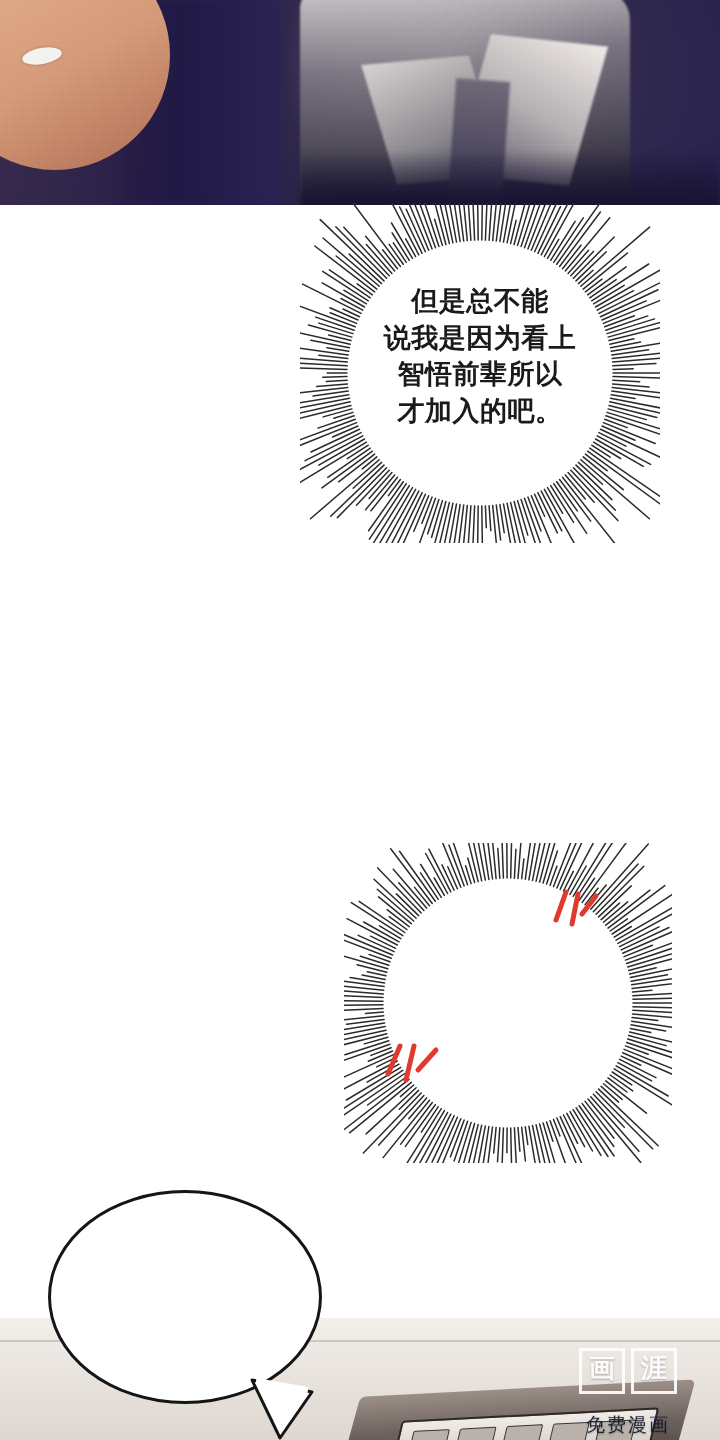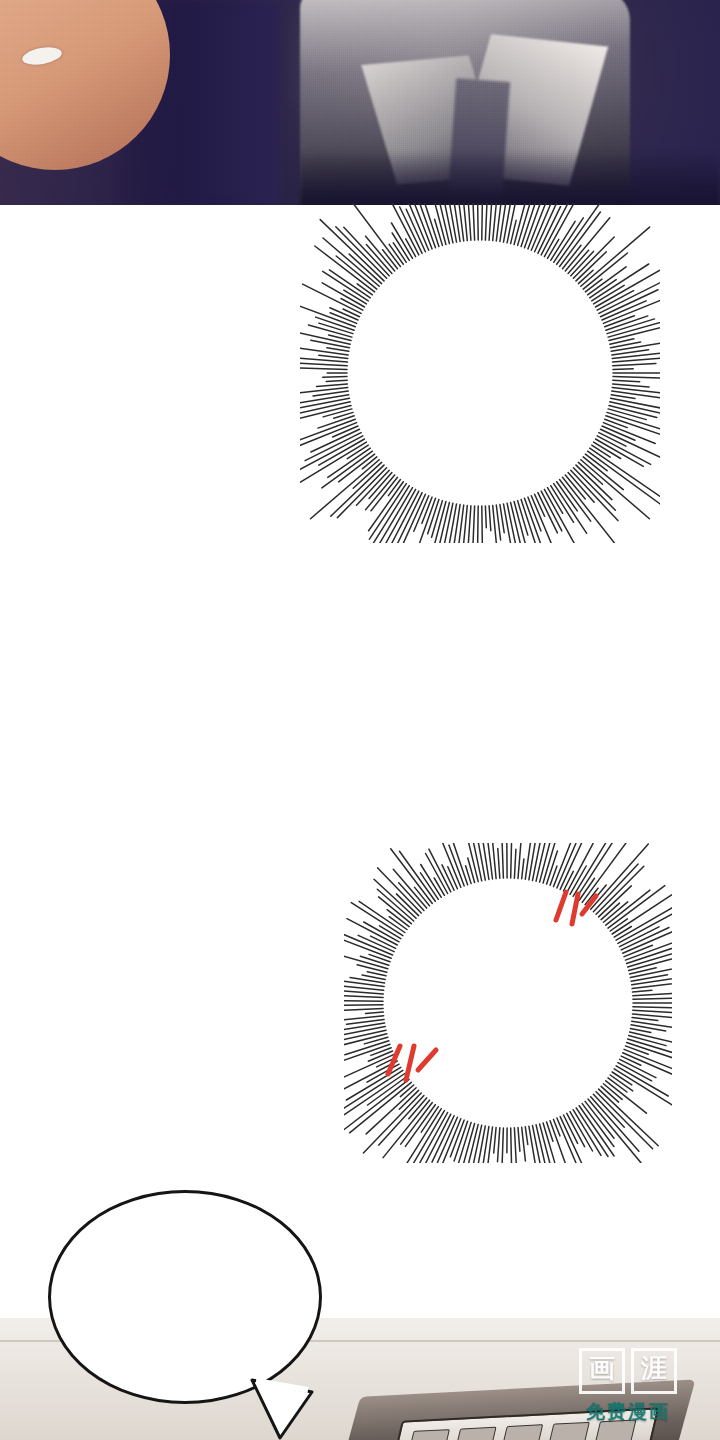--- a/index.html
+++ b/index.html
@@ -224,24 +224,24 @@
     border: 3px solid #ffffff;
     color: #ffffff;
     font-size: 26px;
     font-weight: 700;
     line-height: 36px;
     text-align: center;
     font-family: "Liberation Serif", serif;
     text-shadow: 0 1px 2px rgba(0,0,0,.3);
   }
   .wm-caption {
-    margin-top: 5px;
-    color: #0f766e;
+    margin-top: 18px;
+    color: #0f172a;
     font-size: 19px;
-    font-weight: 700;
+    font-weight: 400;
     letter-spacing: 2px;
     text-shadow: 0 1px 2px rgba(0,0,0,.35);
   }
 
   
   .emph {
     position: absolute;
     z-index: 8;
   }
   .emph svg { display: block; }
@@ -267,20 +267,24 @@
   <div class="spiky" style="left:300px; top:203px;">
     <svg width="360" height="340" viewBox="0 0 360 340" aria-hidden="true">
       <g id="b1g">
         <circle cx="180" cy="170" r="136" fill="#ffffff"></circle>
       </g>
       <g stroke="#2a2a2a" stroke-width="1.6" fill="none" id="b1spikes">
           <path d="M313.0 170.0 L368.3 170.0 M313.0 173.6 L373.5 175.3 M312.8 177.3 L339.7 178.7 M312.6 180.9 L349.1 183.9 M312.2 184.5 L363.6 190.1 M311.8 188.1 L367.7 195.8 M311.2 191.7 L335.0 195.6 M310.6 195.3 L393.7 211.4 M309.8 198.8 L371.1 212.4 M309.0 202.4 L356.8 214.4 M308.1 205.9 L346.3 216.6 M307.0 209.4 L380.8 232.2 M305.9 212.8 L370.2 234.7 M304.7 216.2 L327.2 224.6 M303.4 219.6 L355.2 240.5 M302.0 223.0 L335.0 237.3 M300.5 226.3 L363.0 255.5 M298.9 229.6 L325.9 243.1 M297.2 232.8 L350.6 261.4 M295.5 236.0 L343.3 263.3 M293.6 239.1 L320.6 255.5 M291.7 242.2 L310.2 254.1 M289.7 245.2 L363.3 295.6 M287.6 248.2 L361.6 302.0 M285.4 251.1 L307.1 267.7 M283.2 253.9 L323.3 286.6 M280.8 256.7 L349.4 315.7 M278.4 259.4 L302.5 281.3 M276.0 262.1 L311.9 296.6 M273.4 264.7 L315.4 307.3 M270.8 267.2 L317.9 317.6 M268.1 269.6 L294.2 299.2 M265.3 272.0 L285.3 295.9 M262.5 274.3 L320.0 347.0 M259.6 276.5 L290.7 318.1 M256.7 278.7 L277.3 307.9 M253.7 280.7 L286.7 330.3 M250.7 282.7 L273.6 319.3 M247.5 284.6 L262.7 310.3 M244.4 286.4 L281.5 353.4 M241.2 288.1 L261.8 327.9 M237.9 289.7 L257.4 329.9 M234.6 291.3 L244.6 313.3 M231.3 292.7 L265.4 374.1 M227.9 294.1 L241.0 327.9 M224.5 295.3 L253.0 375.5 M221.1 296.5 L237.7 347.6 M217.6 297.6 L227.8 332.1 M214.1 298.5 L230.5 360.2 M210.6 299.4 L221.8 346.7 M207.1 300.2 L222.4 374.2 M203.5 300.9 L215.4 367.4 M199.9 301.5 L204.2 329.7 M196.3 302.0 L200.6 336.9 M192.7 302.4 L197.7 354.4 M189.1 302.7 L190.8 327.6 M185.4 302.9 L186.3 324.7 M181.8 303.0 L182.5 352.4 M178.2 303.0 L177.2 372.7 M174.6 302.9 L171.8 369.9 M170.9 302.7 L164.8 392.9 M167.3 302.4 L163.2 345.0 M163.7 302.0 L157.4 352.9 M160.1 301.5 L151.8 356.6 M156.5 300.9 L147.4 351.5 M152.9 300.2 L136.3 380.1 M149.4 299.4 L137.4 350.3 M145.9 298.5 L132.7 348.2 M142.4 297.6 L131.6 334.2 M138.9 296.5 L127.7 330.8 M135.5 295.3 L110.6 365.4 M132.1 294.1 L121.9 320.3 M128.7 292.7 L113.8 328.3 M125.4 291.3 L94.1 360.7 M122.1 289.7 L85.9 364.5 M118.8 288.1 L76.8 369.2 M115.6 286.4 L72.9 363.6 M112.5 284.6 L70.2 356.3 M109.3 282.7 L69.7 346.0 M106.3 280.7 L69.4 336.2 M103.3 278.7 L68.6 327.8 M100.4 276.5 L88.4 292.6 M97.5 274.3 L71.0 307.8 M94.7 272.0 L65.6 306.7 M91.9 269.6 L69.1 295.5 M89.2 267.2 L56.5 302.2 M86.6 264.7 L37.4 314.6 M84.0 262.1 L30.7 313.3 M81.6 259.4 L53.2 285.2 M79.2 256.7 L10.5 315.7 M76.8 253.9 L62.3 265.8 M74.6 251.1 L38.6 278.8 M72.4 248.2 L21.9 284.9 M70.3 245.2 L27.8 274.4 M68.3 242.2 L47.3 255.7 M66.4 239.1 L-13.2 287.5 M64.5 236.0 L18.8 262.1 M62.8 232.8 L-11.4 272.5 M61.1 229.6 L5.1 257.6 M59.5 226.3 L10.9 249.0 M58.0 223.0 L32.6 234.0 M56.6 219.6 L-15.9 248.8 M55.3 216.2 L-25.3 246.1 M54.1 212.8 L17.9 225.1 M53.0 209.4 L33.8 215.3 M51.9 205.9 L23.2 213.9 M51.0 202.4 L-18.5 219.8 M50.2 198.8 L-19.1 214.2 M49.4 195.3 L-17.5 208.2 M48.8 191.7 L-34.0 205.4 M48.2 188.1 L13.0 193.0 M47.8 184.5 L-32.7 193.3 M47.4 180.9 L16.6 183.4 M47.2 177.3 L26.2 178.4 M47.0 173.6 L22.7 174.3 M47.0 170.0 L27.2 170.0 M47.0 166.4 L-11.7 164.8 M47.2 162.7 L-33.7 158.3 M47.4 159.1 L-34.2 152.4 M47.8 155.5 L18.8 152.3 M48.2 151.9 L-6.8 144.3 M48.8 148.3 L26.9 144.7 M49.4 144.7 L10.8 137.2 M50.2 141.2 L-3.6 129.2 M51.0 137.6 L28.6 132.0 M51.9 134.1 L8.5 122.0 M53.0 130.6 L18.9 120.1 M54.1 127.2 L15.7 114.1 M55.3 123.8 L-17.8 96.6 M56.6 120.4 L30.1 109.7 M58.0 117.0 L29.9 104.8 M59.5 113.7 L43.0 106.0 M61.1 110.4 L2.6 81.1 M62.8 107.2 L41.0 95.5 M64.5 104.0 L22.2 79.9 M66.4 100.9 L43.8 87.2 M68.3 97.8 L22.7 68.3 M70.3 94.8 L29.4 66.8 M72.4 91.8 L57.2 80.8 M74.6 88.9 L14.8 43.0 M76.8 86.1 L36.2 53.0 M79.2 83.3 L23.0 35.0 M81.6 80.6 L49.2 51.1 M84.0 77.9 L20.2 16.6 M86.6 75.3 L35.8 23.8 M89.2 72.8 L43.8 24.2 M91.9 70.4 L66.4 41.5 M94.7 68.0 L65.6 33.2 M97.5 65.7 L82.6 46.8 M100.4 63.5 L49.6 -4.4 M103.3 61.3 L89.2 41.4 M106.3 59.3 L93.3 39.8 M109.3 57.3 L92.2 30.0 M112.5 55.4 L91.5 20.0 M115.6 53.6 L105.7 35.8 M118.8 51.9 L89.6 -4.5 M122.1 50.3 L99.7 4.0 M125.4 48.7 L106.2 6.2 M128.7 47.3 L105.9 -7.1 M132.1 45.9 L100.8 -34.9 M135.5 44.7 L116.0 -10.1 M138.9 43.5 L123.4 -4.1 M142.4 42.4 L134.6 16.3 M145.9 41.5 L123.8 -41.8 M149.4 40.6 L133.7 -25.8 M152.9 39.8 L141.6 -15.0 M156.5 39.1 L141.2 -46.3 M160.1 38.5 L149.7 -30.2 M163.7 38.0 L157.2 -14.5 M167.3 37.6 L158.6 -53.3 M170.9 37.3 L165.1 -47.7 M174.6 37.1 L172.5 -12.5 M178.2 37.0 L177.4 -18.8 M181.8 37.0 L182.8 -34.3 M185.4 37.1 L188.6 -40.5 M189.1 37.3 L195.0 -49.8 M192.7 37.6 L198.4 -21.5 M196.3 38.0 L207.7 -54.3 M199.9 38.5 L209.8 -27.0 M203.5 39.1 L217.8 -40.5 M207.1 39.8 L217.5 -10.6 M210.6 40.6 L216.1 17.3 M214.1 41.5 L237.7 -47.2 M217.6 42.4 L234.6 -15.3 M221.1 43.5 L242.0 -20.7 M224.5 44.7 L240.5 -0.4 M227.9 45.9 L255.0 -24.0 M231.3 47.3 L261.2 -24.1 M234.6 48.7 L257.7 -2.5 M237.9 50.3 L260.5 3.7 M241.2 51.9 L280.3 -23.5 M244.4 53.6 L279.6 -10.0 M247.5 55.4 L258.8 36.4 M250.7 57.3 L275.1 18.3 M253.7 59.3 L283.3 14.8 M256.7 61.3 L310.4 -14.7 M259.6 63.5 L300.4 9.0 M262.5 65.7 L281.0 42.3 M265.3 68.0 L309.8 14.8 M268.1 70.4 L288.6 47.2 M270.8 72.8 L293.5 48.4 M273.4 75.3 L314.2 34.0 M276.0 77.9 L306.3 48.8 M278.4 80.6 L293.1 67.2 M280.8 83.3 L349.6 24.1 M283.2 86.1 L327.5 50.0 M285.4 88.9 L302.0 76.2 M287.6 91.8 L326.1 63.8 M289.7 94.8 L316.2 76.6 M291.7 97.8 L348.7 61.0 M293.6 100.9 L324.2 82.3 M295.5 104.0 L359.9 67.2 M297.2 107.2 L333.6 87.7 M298.9 110.4 L376.5 71.5 M300.5 113.7 L358.0 86.8 M302.0 117.0 L346.1 97.9 M303.4 120.4 L378.5 90.1 M304.7 123.8 L334.4 112.7 M305.9 127.2 L347.8 112.9 M307.0 130.6 L354.5 115.9 M308.1 134.1 L390.7 111.0 M309.0 137.6 L368.3 122.7 M309.8 141.2 L333.9 135.8 M310.6 144.7 L340.6 138.9 M311.2 148.3 L365.3 139.3 M311.8 151.9 L348.6 146.8 M312.2 155.5 L360.5 150.2 M312.6 159.1 L369.1 154.5 M312.8 162.7 L355.9 160.4 M313.0 166.4 L333.2 165.8 " stroke="#2b2b2b" stroke-width="1.5" stroke-linecap="round" fill="none"></path>
         </g>
     </svg>
   </div>
+  <div class="bubble-text" style="left:310px; top:283px; width:340px; font-size:27px;">但是总不能
+说我是因为看上
+智悟前辈所以
+才加入的吧。</div>
 
   <div class="spiky" style="left:344px; top:843px;">
     <svg width="328" height="320" viewBox="0 0 328 320" aria-hidden="true">
       <circle cx="164" cy="160" r="128" fill="#ffffff"></circle>
       <g stroke="#2a2a2a" stroke-width="1.6" fill="none" id="b2spikes">
           <path d="M289.0 160.0 L358.1 160.0 M288.9 163.7 L347.1 165.4 M288.8 167.3 L369.0 172.0 M288.5 170.9 L343.5 175.8 M288.1 174.6 L313.8 177.6 M287.7 178.2 L367.0 189.9 M287.1 181.8 L321.7 187.9 M286.4 185.4 L306.8 189.6 M285.6 189.0 L330.6 199.7 M284.7 192.5 L322.1 202.6 M283.7 196.0 L353.7 217.1 M282.6 199.5 L357.9 224.6 M281.4 202.9 L304.2 211.3 M280.1 206.4 L344.9 232.2 M278.7 209.7 L340.0 236.3 M277.2 213.1 L296.8 222.2 M275.6 216.3 L311.9 234.7 M273.9 219.6 L307.6 237.8 M272.1 222.8 L324.2 253.0 M270.2 225.9 L343.7 271.5 M268.2 229.0 L287.8 241.9 M266.2 232.0 L288.7 247.9 M264.0 234.9 L282.9 249.0 M261.8 237.8 L302.4 270.2 M259.5 240.7 L278.1 256.4 M257.1 243.4 L274.6 259.1 M254.6 246.1 L314.2 302.7 M252.1 248.7 L308.6 305.7 M249.4 251.2 L280.3 284.2 M246.7 253.7 L294.9 308.3 M244.0 256.1 L296.8 319.6 M241.1 258.4 L270.0 295.2 M238.2 260.6 L269.9 303.5 M235.2 262.7 L270.1 313.0 M232.2 264.8 L264.0 313.5 M229.1 266.7 L257.0 312.4 M226.0 268.6 L248.5 308.0 M222.8 270.3 L240.6 303.7 M219.5 272.0 L233.6 300.4 M216.2 273.6 L243.4 332.7 M212.9 275.0 L246.7 354.6 M209.5 276.4 L216.0 292.9 M206.1 277.7 L232.6 351.8 M202.6 278.9 L208.9 298.2 M199.1 280.0 L210.7 319.4 M195.6 280.9 L206.9 324.2 M192.1 281.8 L210.6 362.1 M188.5 282.6 L200.3 341.7 M184.9 283.2 L195.6 346.3 M181.3 283.8 L183.8 301.5 M177.7 284.3 L181.4 318.0 M174.0 284.6 L175.9 308.2 M170.4 284.8 L174.0 354.5 M166.7 285.0 L168.1 347.7 M163.1 285.0 L162.9 309.8 M159.4 284.9 L157.5 339.2 M155.8 284.7 L153.5 318.7 M152.1 284.4 L149.7 310.0 M148.5 284.0 L139.6 355.8 M144.9 283.5 L137.5 331.7 M141.3 282.9 L131.1 338.0 M137.7 282.2 L120.4 362.6 M134.2 281.4 L118.6 344.6 M130.6 280.5 L110.8 352.2 M127.1 279.4 L114.5 320.1 M123.6 278.3 L110.1 318.0 M120.2 277.1 L106.4 313.8 M116.8 275.7 L96.4 325.9 M113.4 274.3 L81.2 347.3 M110.1 272.8 L88.0 319.1 M106.8 271.2 L72.4 338.2 M103.6 269.5 L71.7 327.3 M100.4 267.6 L65.3 327.3 M97.3 265.7 L62.7 320.6 M94.3 263.7 L77.3 289.1 M91.3 261.7 L61.4 303.4 M88.3 259.5 L56.7 301.1 M85.5 257.2 L39.1 314.6 M82.6 254.9 L64.8 275.7 M79.9 252.5 L34.8 302.1 M77.2 250.0 L19.4 310.0 M74.6 247.4 L55.3 266.3 M72.1 244.8 L22.2 290.9 M69.7 242.0 L56.4 253.6 M67.3 239.3 L5.6 289.8 M65.1 236.4 L-1.8 288.0 M62.9 233.5 L23.6 262.0 M60.8 230.5 L0.4 271.7 M58.8 227.4 L-4.5 268.0 M56.8 224.3 L2.4 257.0 M55.0 221.2 L23.0 239.1 M53.3 218.0 L-8.4 250.2 M51.6 214.7 L32.7 223.9 M50.1 211.4 L-14.8 240.7 M48.6 208.0 L24.3 218.2 M47.2 204.7 L26.9 212.4 M46.0 201.2 L-14.4 222.3 M44.8 197.8 L0.9 211.7 M43.8 194.3 L20.3 200.9 M42.8 190.7 L-0.6 201.8 M42.0 187.2 L-43.3 206.2 M41.2 183.6 L-16.2 194.6 M40.6 180.0 L-2.1 186.9 M40.1 176.4 L2.6 181.3 M39.7 172.8 L-42.4 181.2 M39.3 169.1 L21.5 170.4 M39.1 165.5 L-29.7 168.5 M39.0 161.8 L-15.9 162.6 M39.0 158.2 L-30.3 157.2 M39.1 154.5 L-29.1 151.5 M39.3 150.9 L-37.1 145.3 M39.7 147.2 L-44.9 138.6 M40.1 143.6 L-24.9 135.0 M40.6 140.0 L6.1 134.4 M41.2 136.4 L18.1 131.9 M42.0 132.8 L23.3 128.7 M42.8 129.3 L13.1 121.7 M43.8 125.7 L-10.8 110.2 M44.8 122.2 L16.4 113.2 M46.0 118.8 L25.0 111.4 M47.2 115.3 L-20.0 89.6 M48.6 112.0 L-3.3 90.3 M50.1 108.6 L14.2 92.4 M51.6 105.3 L26.6 93.1 M53.3 102.0 L3.0 75.7 M55.0 98.8 L19.7 79.0 M56.8 95.7 L35.5 82.8 M58.8 92.6 L7.3 59.6 M60.8 89.5 L15.1 58.3 M62.9 86.5 L45.2 73.7 M65.1 83.6 L43.1 66.7 M67.3 80.7 L34.6 53.9 M69.7 78.0 L33.3 46.3 M72.1 75.2 L30.0 36.3 M74.6 72.6 L52.4 50.9 M77.2 70.0 L33.7 24.9 M79.9 67.5 L54.7 39.8 M82.6 65.1 L49.3 26.2 M85.5 62.8 L70.6 44.4 M88.3 60.5 L46.7 5.8 M91.3 58.3 L55.5 8.3 M94.3 56.3 L76.5 29.9 M97.3 54.3 L76.7 21.5 M100.4 52.4 L90.2 35.0 M103.6 50.5 L81.6 10.5 M106.8 48.8 L84.9 6.2 M110.1 47.2 L98.0 21.9 M113.4 45.7 L103.8 23.8 M116.8 44.3 L96.0 -6.7 M120.2 42.9 L104.9 2.1 M123.6 41.7 L102.0 -21.8 M127.1 40.6 L121.6 22.8 M130.6 39.5 L123.8 15.0 M134.2 38.6 L119.2 -22.3 M137.7 37.8 L129.5 -0.5 M141.3 37.1 L127.8 -36.1 M144.9 36.5 L138.7 -3.5 M148.5 36.0 L139.2 -38.9 M152.1 35.6 L144.8 -41.7 M155.8 35.3 L153.8 5.5 M159.4 35.1 L156.3 -50.7 M163.1 35.0 L162.6 -29.9 M166.7 35.0 L168.1 -25.5 M170.4 35.2 L171.9 6.3 M174.0 35.4 L179.3 -30.3 M177.7 35.7 L179.9 15.9 M181.3 36.2 L191.9 -39.6 M184.9 36.8 L191.4 -1.8 M188.5 37.4 L204.2 -41.0 M192.1 38.2 L202.2 -5.6 M195.6 39.1 L217.1 -43.3 M199.1 40.0 L215.1 -14.5 M202.6 41.1 L213.4 7.9 M206.1 42.3 L213.0 23.1 M209.5 43.6 L228.2 -4.2 M212.9 45.0 L242.7 -25.1 M216.2 46.4 L253.0 -33.4 M219.5 48.0 L229.3 28.3 M222.8 49.7 L249.1 0.4 M226.0 51.4 L242.2 23.0 M229.1 53.3 L265.3 -6.0 M232.2 55.2 L273.1 -7.6 M235.2 57.3 L250.5 35.3 M238.2 59.4 L286.4 -6.0 M241.1 61.6 L254.0 45.2 M244.0 63.9 L262.2 42.0 M246.7 66.3 L304.3 1.1 M249.4 68.8 L294.1 21.0 M252.1 71.3 L299.8 23.2 M254.6 73.9 L287.3 42.9 M257.1 76.6 L275.5 60.1 M259.5 79.3 L283.7 58.9 M261.8 82.2 L305.9 47.1 M264.0 85.1 L320.8 42.6 M266.2 88.0 L283.4 75.9 M268.2 91.0 L334.4 47.3 M270.2 94.1 L287.3 83.5 M272.1 97.2 L328.9 64.3 M273.9 100.4 L337.6 65.9 M275.6 103.7 L315.0 83.8 M277.2 106.9 L325.0 84.5 M278.7 110.3 L338.8 84.2 M280.1 113.6 L308.4 102.3 M281.4 117.1 L359.6 88.5 M282.6 120.5 L366.0 92.7 M283.7 124.0 L360.2 101.0 M284.7 127.5 L327.6 116.0 M285.6 131.0 L312.2 124.7 M286.4 134.6 L364.5 118.4 M287.1 138.2 L323.5 131.7 M287.7 141.8 L342.4 133.7 M288.1 145.4 L347.5 138.5 M288.5 149.1 L307.9 147.3 M288.8 152.7 L348.3 149.2 M288.9 156.3 L338.3 154.9 " stroke="#2b2b2b" stroke-width="1.5" stroke-linecap="round" fill="none"></path>
         </g>
     </svg>
   </div>
 

